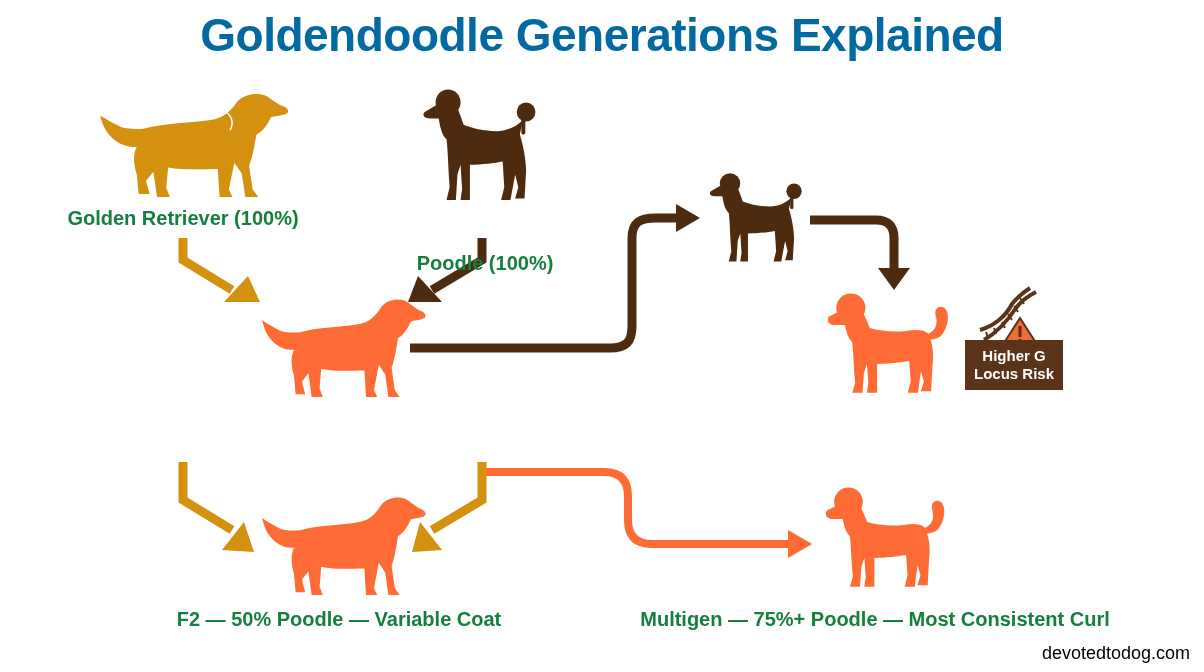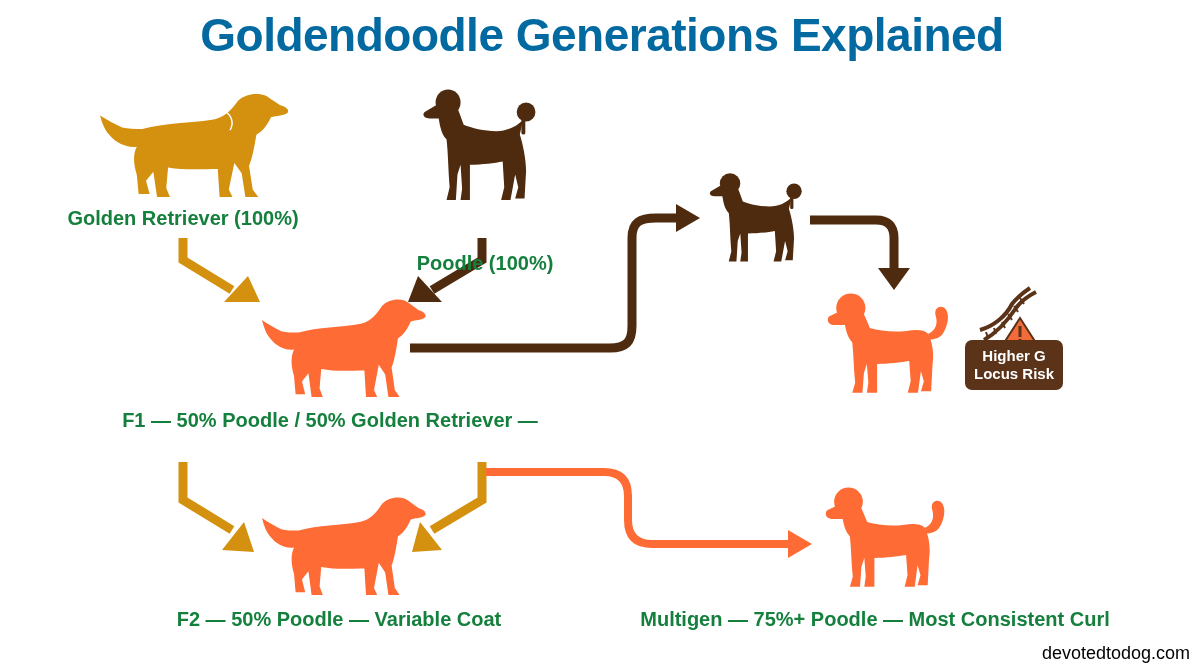--- a/index.html
+++ b/index.html
@@ -5,21 +5,21 @@
   html, body { margin: 0; padding: 0; background: #ffffff; }
   body { width: 1204px; height: 672px; position: relative; overflow: hidden;
          font-family: "Liberation Sans", "DejaVu Sans", sans-serif; color: #111; }
   .title { position: absolute; left: 0; top: 8px; width: 1204px; text-align: center;
            font-size: 46px; font-weight: bold; letter-spacing: -0.5px; color: #0369a1; }
   .label { position: absolute; font-weight: bold; font-size: 20px; color: #15803d;
            text-align: center; line-height: 24px; white-space: nowrap; }
   .canvas { position: absolute; left: 0; top: 0; }
   .watermark { position: absolute; right: 14px; bottom: 8px; font-size: 18px; color: #000000; }
   .badge { position: absolute; left: 965px; top: 340px; width: 98px; height: 50px;
-           background: #5a3318; border-radius: 7px; color: #fff; font-weight: bold;
+           background: #5a3318; border-radius: 0; color: #fff; font-weight: bold;
            font-size: 15px; line-height: 18px; text-align: center; padding-top: 7px;
            box-sizing: border-box; }
 </style>
 </head>
 <body>
 
 <div class="title">Goldendoodle Generations Explained</div>
 
 <svg class="canvas" width="1204" height="672" viewBox="0 0 1204 672">
   <defs>
@@ -120,21 +120,20 @@
 
   <g fill="#FF6B35" transform="translate(824,486) scale(0.72,0.72)">
     <use href="#doodle"></use>
   </g>
 </svg>
 
 <div class="label" style="left:48px; top:206px; width:270px;">Golden Retriever (100%)</div>
 <div class="label" style="left:395px; top:206px; width:180px;margin-top:45px;">Poodle (100%)</div>
 
 <div class="label" style="left:90px; top:408px; width:480px;">
-  <div>F1 — 50% Poodle / 50% Golden Retriever —</div>
 </div>
 
 <div class="label" style="left:650px; top:408px; width:510px;">
 </div>
 
 <div class="label" style="left:164px; top:607px; width:350px;">F2 — 50% Poodle — Variable Coat</div>
 <div class="label" style="left:640px; top:607px; width:470px;text-align:center;">Multigen — 75%+ Poodle — Most Consistent Curl</div>
 
 <div class="badge">
   <div>Higher G</div>

